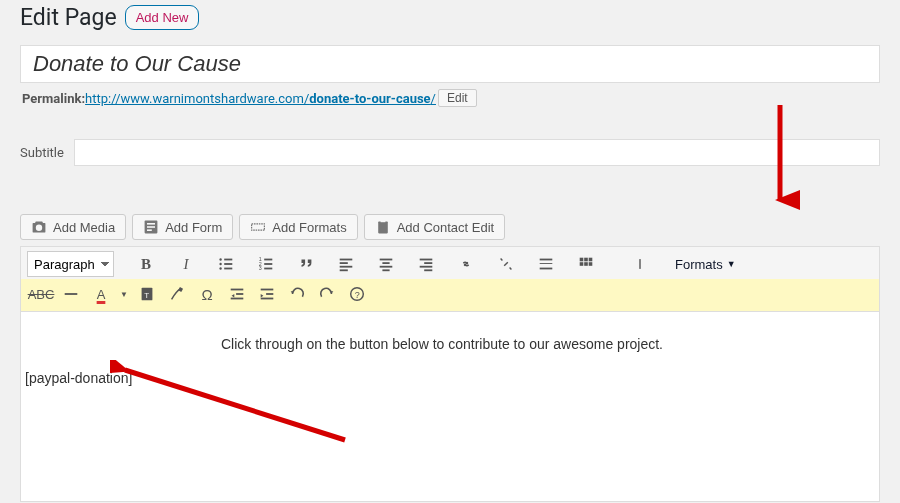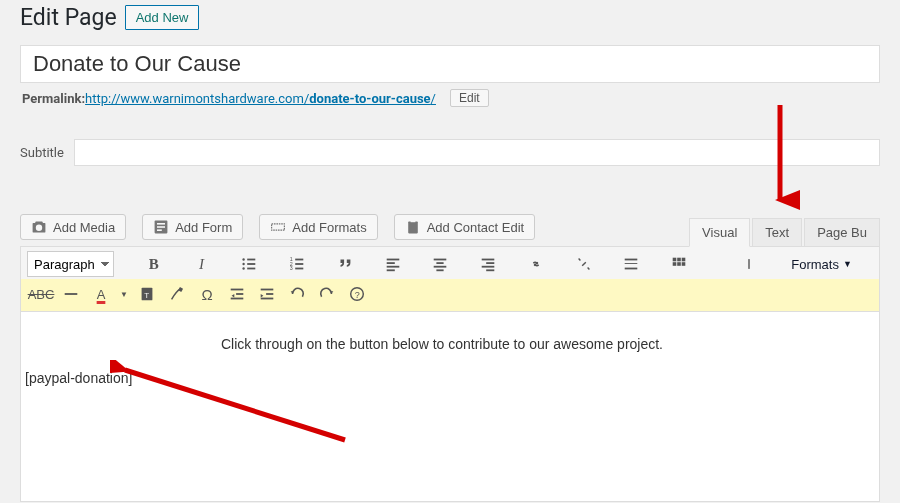--- a/index.html
+++ b/index.html
@@ -20,36 +20,37 @@
     padding: 4px 0 8px 0;
   }
   .page-header h1 {
     font-size: 23px;
     font-weight: 400;
     color: #23282d;
   }
   .btn-secondary {
     background: #f7f7f7;
     border: 1px solid #0073aa;
-    color: #0f766e;
+    color: #be185d;
     padding: 4px 10px;
     font-size: 13px;
-    border-radius: 1px;
+    border-radius: 9px;
     cursor: pointer;
   }
   .title-input {
     width: 100%;
     border: 1px solid #ddd;
     font-size: 22px;
     padding: 5px 12px;
     background: #fff;
     color: #333;
     outline: none;
     font-weight: 400;
     margin-top: 6px;
+    font-style: italic;
   }
   .permalink-row {
     padding: 6px 2px 4px 2px;
     font-size: 13px;
     color: #666;
     display: flex;
     align-items: center;
   }
   .permalink-row .label { color: #555; font-weight: bold;}
   .permalink-row a {
@@ -60,21 +61,21 @@
     text-decoration: underline;
   }
   .permalink-row .edit-btn {
     background: #f7f7f7;
     border: 1px solid #ccc;
     color: #555;
     padding: 1px 8px;
     font-size: 12px;
     border-radius: 2px;
     cursor: pointer;
-    margin-left: 14px;
+    margin-left: 2px;
   }
   .subtitle-row {
     margin-top: 28px;
     display: flex;
     align-items: center;
     gap: 6px;
   }
   .subtitle-row label {
     font-size: 13px;
     color: #555;
@@ -88,21 +89,21 @@
     font-size: 13px;
     background: #fff;
   }
   .editor-wrap { margin-top: 48px; }
   .editor-top {
     display: flex;
     align-items: flex-end;
   }
   .media-row {
     display: flex;
-    gap: 16px;
+    gap: 6px;
     flex: 1;
     padding-bottom: 6px;
   }
   .media-btn {
     background: #f7f7f7;
     border: 1px solid #ccc;
     color: #555;
     padding: 4px 10px;
     font-size: 13px;
     border-radius: 3px;
@@ -136,21 +137,20 @@
   }
   .toolbar {
     background: #f5f5f5;
     border: 1px solid #ddd;
     border-bottom: none;
     padding: 4px 18px 2px 6px;
     display: flex;
     flex-wrap: wrap;
     align-items: center;
     gap: 12px;
-    justify-content: space-between;
   }
   .toolbar select {
     font-size: 13px;
     border: 1px solid #ccc;
     background: #fff;
     padding: 3px 18px 3px 6px;
     height: 26px;
     -webkit-appearance: none;
     appearance: none;
     background-image: linear-gradient(45deg, transparent 50%, #666 50%), linear-gradient(-45deg, transparent 50%, #666 50%);
@@ -267,25 +267,20 @@
           </svg>
         <span>Add Formats</span>
       </button>
       <button class="media-btn">
         <svg viewBox="0 0 20 20">
             <rect x="4" y="3" width="12" height="15" rx="1"></rect>
             <rect x="7" y="1" width="6" height="3" fill="#f7f7f7"></rect>
           </svg>
         <span>Add Contact Edit</span>
       </button>
-    </div>
-    <div class="editor-tabs">
-      <button class="editor-tab active">Visual</button>
-      <button class="editor-tab">Text</button>
-      <button class="editor-tab">Page Bu</button>
     </div>
   </div>
 
   <div class="toolbar">
     <select>
       <option>Paragraph</option>
     </select>
     <button class="tb-btn">
         <span class="b">B</span>
       </button>

